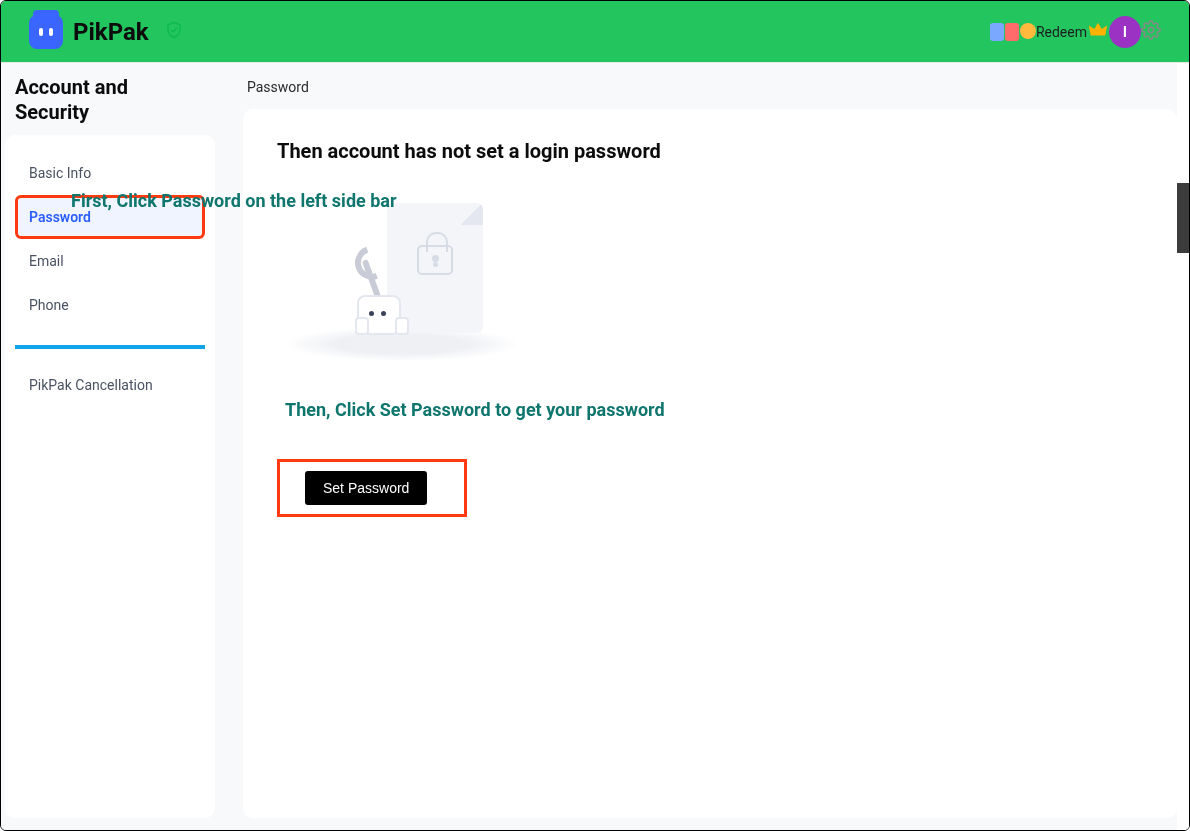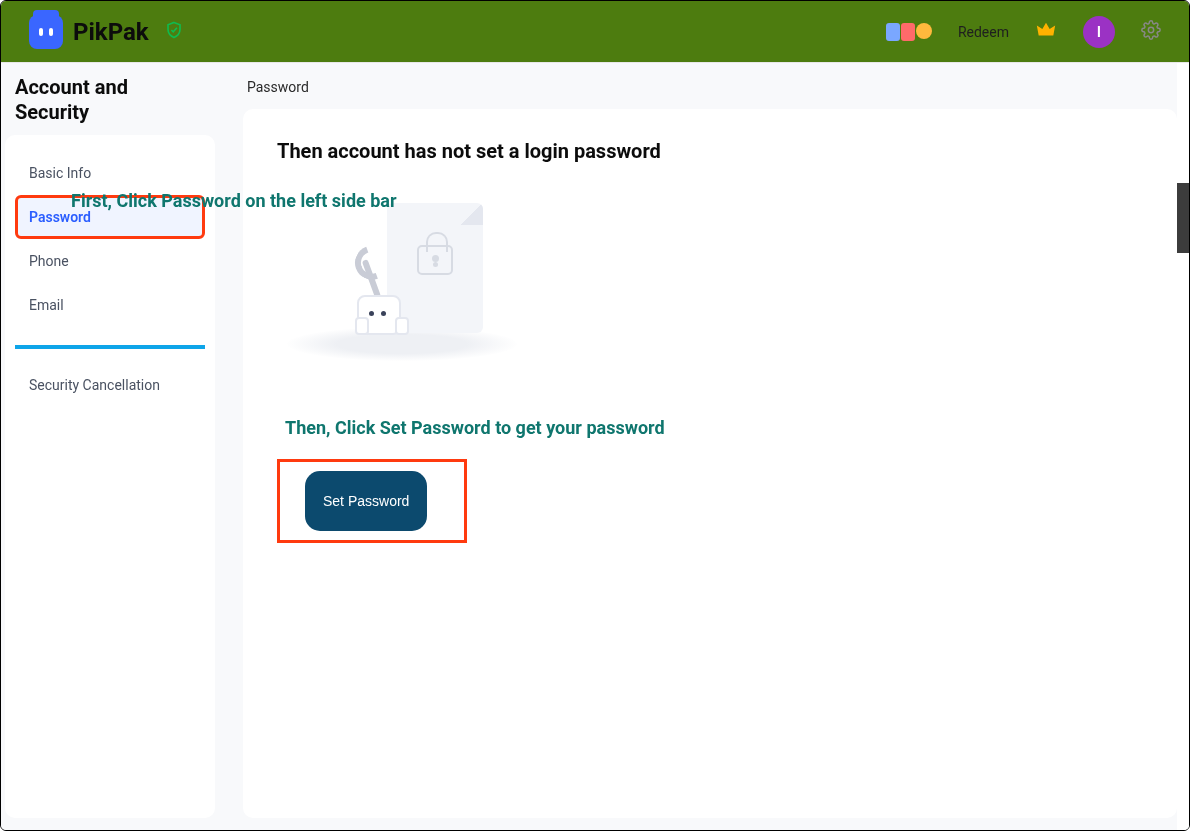--- a/index.html
+++ b/index.html
@@ -12,42 +12,42 @@
       position: relative;
       border: 1.5px solid #000;
       border-radius: 6px;
     }
     .header {
       display: flex;
       align-items: center;
       height: 62px;
       padding: 16px 28px;
       border-bottom: 1px solid #e8e8e8;
-      background: #4d7c0f;
+      background: #22c55e;
     }
     .logo-block { display: flex; align-items: center; gap: 10px; }
     .logo-box {
       width: 34px; height: 34px;
       background: #3a66ff;
       border-radius: 8px;
       position: relative;
       display: flex; align-items: center; justify-content: center;
     }
     .logo-box::before {
       content: '';
       position: absolute;
       top: -5px; left: 4px; right: 4px; height: 10px;
       background: #3a66ff;
       border-radius: 4px 4px 0 0;
     }
     .logo-eyes { display: flex; gap: 6px; }
     .logo-eyes span { width: 4px; height: 8px; background: #fff; border-radius: 2px; display: block; }
     .brand { font-size: 24px; font-weight: 700; color: #0c0c0c; }
     .shield-icon { color: #0fbb4e; margin-left: 6px; }
-    .header-right { margin-left: auto; display: flex; align-items: center; gap: 26px; }
+    .header-right { margin-left: auto; display: flex; align-items: center; }
     .emotes { display: flex; gap: 1px; }
     .emote { width: 14px; height: 18px; border-radius: 3px; display: inline-block; }
     .e1 { background: #7aa7ff; }
     .e2 { background: #ff6a6a; }
     .e3 { background: #ffb93d; border-radius: 50%; width: 16px; height: 16px; }
     .redeem-link { font-size: 14px; color: #1f1f1f; cursor: pointer; }
     .crown-icon { color: #ffb200; }
     .avatar-badge {
       width: 32px; height: 32px; border-radius: 50%;
       background: #9b32c4; color: #fff; font-weight: 600;
@@ -147,37 +147,37 @@
       border-radius:50%; transform: rotate(45deg);
     }
 
     .set-password-wrap {
       display: inline-block;
       padding: 12px 40px 12px 28px;
       outline: 3px solid #ff3a0f;
       margin-top: 78px;
     }
     .set-password-btn {
-      background: #0c4a6e; color: #fff; border: none;
-      padding: 22px 18px; font-size: 14px; border-radius: 15px;
+      background: #000000; color: #fff; border: none;
+      padding: 9px 18px; font-size: 14px; border-radius: 3px;
       cursor: pointer;
     }
 
     
     .anno {
       position: absolute;
       color: #0f766e;
       font-size: 18px;
       font-weight: 700;
       z-index: 50;
       pointer-events: none;
       white-space: nowrap;
     }
     .anno1 { left: 70px; top: 189px; }
-    .anno2 { left: 284px; top: 416px; }
+    .anno2 { left: 284px; top: 398px; }
 
     
     .edge-strip {
       position: absolute; right: 0; top: 62px; width: 12px; bottom: 0;
       background:#fff;
     }
     .edge-patch {
       position:absolute; right:0; top:120px; width:12px; height:70px;
       background: #1a1a1a; opacity:0.85;
     }
@@ -223,24 +223,24 @@
   </div>
 </div>
 
 <div class="layout">
   <div class="sidebar">
     <div class="sidebar-title">Account and Security</div>
     <div class="sidebar-panel">
       <div class="side-section">
         <div class="side-item">Basic Info</div>
         <div class="side-item active highlight-red">Password</div>
+        <div class="side-item">Email</div>
         <div class="side-item">Phone</div>
-        <div class="side-item">Email</div>
       </div>
-      <div class="side-item after">Security Cancellation</div>
+      <div class="side-item after">PikPak Cancellation</div>
     </div>
   </div>
 
   <div class="main">
     <div class="breadcrumb">Password</div>
     <div class="content-panel">
       <div class="content-title">Then account has not set a login password</div>
 
       <div class="illustration-wrap">
         <div class="illus-shadow"></div>

